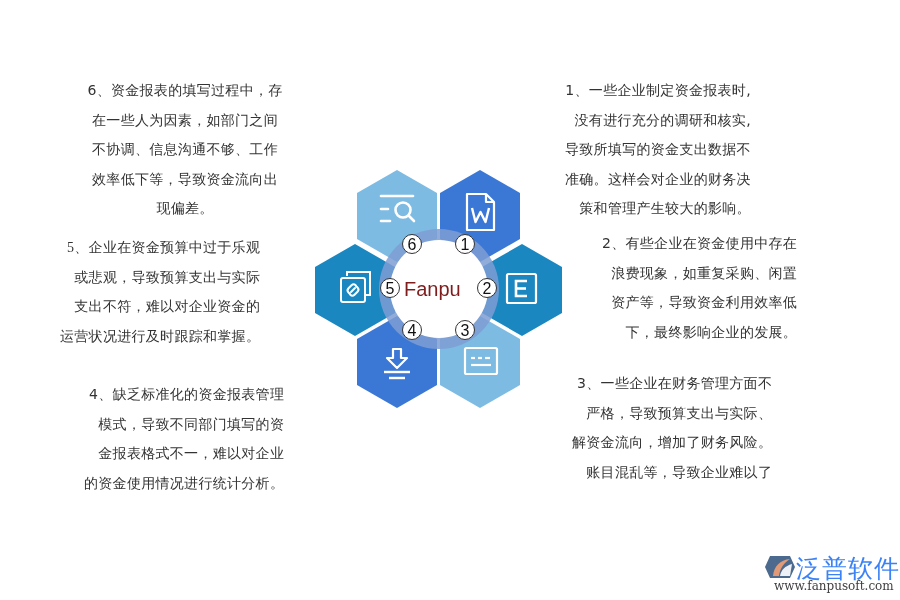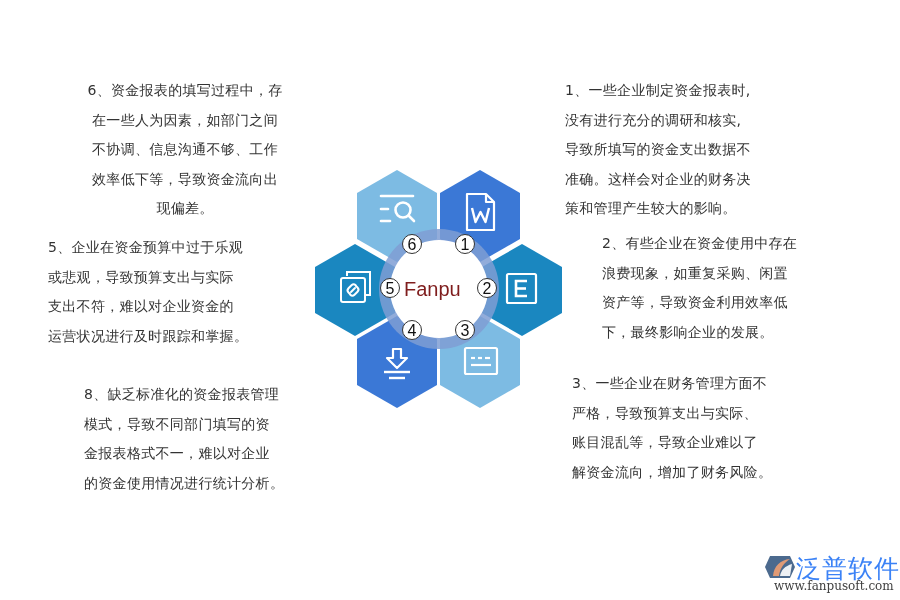--- a/index.html
+++ b/index.html
@@ -1,45 +1,45 @@
 <!DOCTYPE html>
 <html><head>
 <meta charset="utf-8">
 <style>
   html, body { margin:0; padding:0; }
   body { width:900px; height:600px; background:#ffffff; position:relative; overflow:hidden;
          font-family:"DejaVu Sans","Liberation Sans",sans-serif; color:#333333; }
-  .para { position:absolute; font-size:14px; line-height:29.5px; color:#333; letter-spacing:0.3px; }
+  .para { position:absolute; font-size:14px; line-height:29.5px; color:#333; letter-spacing:0.3px;text-align:right; }
   .para .ln { display:block; white-space:nowrap; }
   .right-al { text-align:center; }
   #diagram { position:absolute; left:0; top:0; width:900px; height:600px; }
   .logo { position:absolute; left:762px; top:552px; width:135px; height:45px; }
   .logo-cn { position:absolute; left:34px; top:0px; font-size:25px; color:#3b82f6; letter-spacing:1px; white-space:nowrap; font-family:"DejaVu Sans",sans-serif; }
   .logo-url { position:absolute; left:12px; top:27px; font-size:12px; color:#404040; white-space:nowrap; font-family:"DejaVu Serif",serif; }
 </style>
 </head>
 <body>
 
 <div class="para right-al" style="left:70px; top:76px; width:230px;">
   <span class="ln">6、资金报表的填写过程中，存</span>
   <span class="ln">在一些人为因素，如部门之间</span>
   <span class="ln">不协调、信息沟通不够、工作</span>
   <span class="ln">效率低下等，导致资金流向出</span>
   <span class="ln">现偏差。</span>
 </div>
 
-<div class="para" style="left:48px; top:233px;">
+<div class="para" style="left:60px; top:233px;font-family:Liberation Serif, serif;">
   <span class="ln">5、企业在资金预算中过于乐观</span>
   <span class="ln">或悲观，导致预算支出与实际</span>
   <span class="ln">支出不符，难以对企业资金的</span>
   <span class="ln">运营状况进行及时跟踪和掌握。</span>
 </div>
 
 <div class="para" style="left:84px; top:380px;">
-  <span class="ln">8、缺乏标准化的资金报表管理</span>
+  <span class="ln">4、缺乏标准化的资金报表管理</span>
   <span class="ln">模式，导致不同部门填写的资</span>
   <span class="ln">金报表格式不一，难以对企业</span>
   <span class="ln">的资金使用情况进行统计分析。</span>
 </div>
 
 <div class="para" style="left:565px; top:76px;">
   <span class="ln">1、一些企业制定资金报表时,</span>
   <span class="ln">没有进行充分的调研和核实,</span>
   <span class="ln">导致所填写的资金支出数据不</span>
   <span class="ln">准确。这样会对企业的财务决</span>
@@ -49,22 +49,22 @@
 <div class="para" style="left:602px; top:229px;">
   <span class="ln">2、有些企业在资金使用中存在</span>
   <span class="ln">浪费现象，如重复采购、闲置</span>
   <span class="ln">资产等，导致资金利用效率低</span>
   <span class="ln">下，最终影响企业的发展。</span>
 </div>
 
 <div class="para" style="left:572px; top:369px;">
   <span class="ln">3、一些企业在财务管理方面不</span>
   <span class="ln">严格，导致预算支出与实际、</span>
+  <span class="ln">解资金流向，增加了财务风险。</span>
   <span class="ln">账目混乱等，导致企业难以了</span>
-  <span class="ln">解资金流向，增加了财务风险。</span>
 </div>
 
 <svg id="diagram" viewBox="0 0 900 600" xmlns="http://www.w3.org/2000/svg">
 
   <g>
     <polygon points="397,170 437,193 437,239 397,262 357,239 357,193" fill="#7dbbe3"></polygon>
     <g stroke="#ffffff" stroke-width="2.6" fill="none" stroke-linecap="round">
       <line x1="381" y1="196" x2="413" y2="196"></line>
       <line x1="381" y1="209" x2="388" y2="209"></line>
       <line x1="381" y1="221" x2="390" y2="221"></line>

